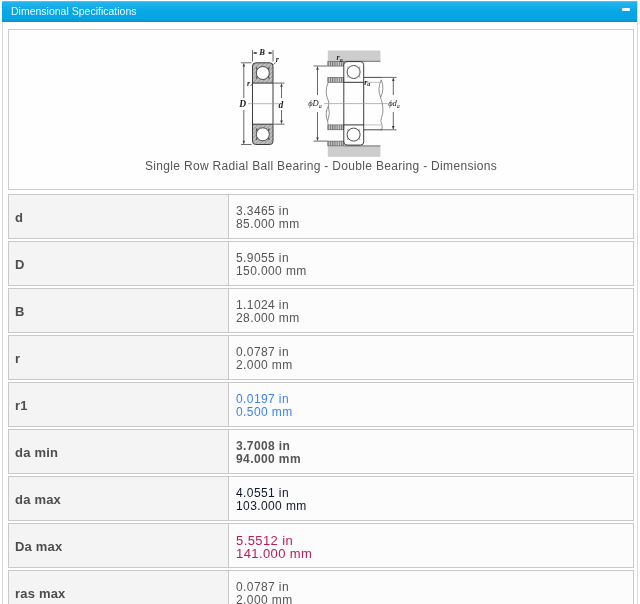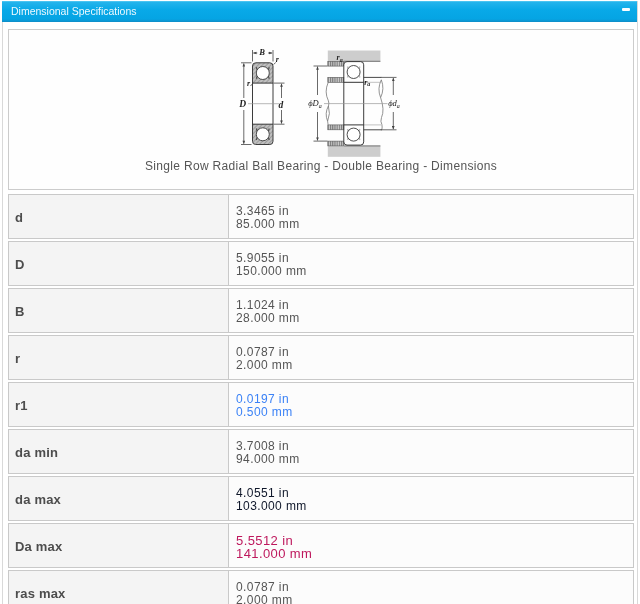--- a/index.html
+++ b/index.html
@@ -203,21 +203,21 @@
   <div class="abs" style="left:6px;top:0;height:43px;line-height:45px;font-size:13px;font-weight:bold;color:#4d4d4d;letter-spacing:0.2px;">r1</div>
 
   <div class="abs" style="left:227px;top:10px;font-size:12px;color:#3b82f6;line-height:13px;letter-spacing:0.4px;">0.0197 in<br>0.500 mm</div>
 </div>
 
 <div class="abs" style="left:8px;top:429px;width:626px;height:45px;box-sizing:border-box;border:1px solid #c9c9c9;background:#fcfcfc;">
 
   <div class="abs" style="left:0;top:0;width:219px;height:43px;background:#f4f4f4;border-right:1px solid #c9c9c9;"></div>
   <div class="abs" style="left:6px;top:0;height:43px;line-height:45px;font-size:13px;font-weight:bold;color:#4d4d4d;letter-spacing:0.2px;">da min</div>
 
-  <div class="abs" style="left:227px;top:10px;font-size:12px;color:#555;line-height:13px;letter-spacing:0.4px;">3.7008 in<br>94.000 mm</div>
+  <div class="abs" style="left:227px;top:10px;font-size:12px;color:#555;line-height:13px;letter-spacing:0.4px;font-weight:bold;">3.7008 in<br>94.000 mm</div>
 </div>
 
 <div class="abs" style="left:8px;top:476px;width:626px;height:45px;box-sizing:border-box;border:1px solid #c9c9c9;background:#fcfcfc;">
 
   <div class="abs" style="left:0;top:0;width:219px;height:43px;background:#f4f4f4;border-right:1px solid #c9c9c9;"></div>
   <div class="abs" style="left:6px;top:0;height:43px;line-height:45px;font-size:13px;font-weight:bold;color:#4d4d4d;letter-spacing:0.2px;">da max</div>
 
   <div class="abs" style="left:227px;top:10px;font-size:12px;color:#0f172a;line-height:13px;letter-spacing:0.4px;">4.0551 in<br>103.000 mm</div>
 </div>
 

